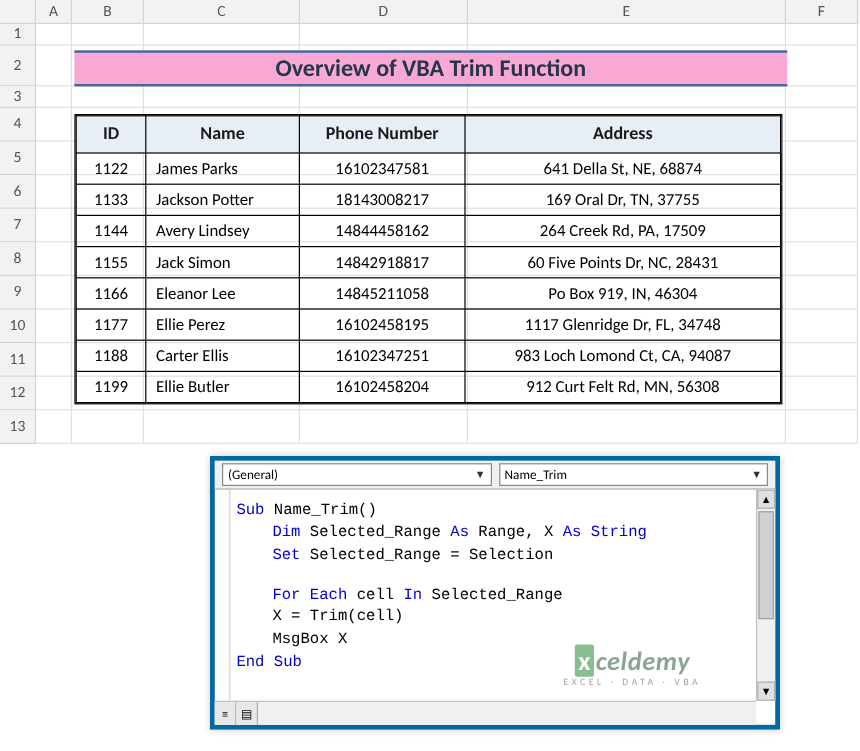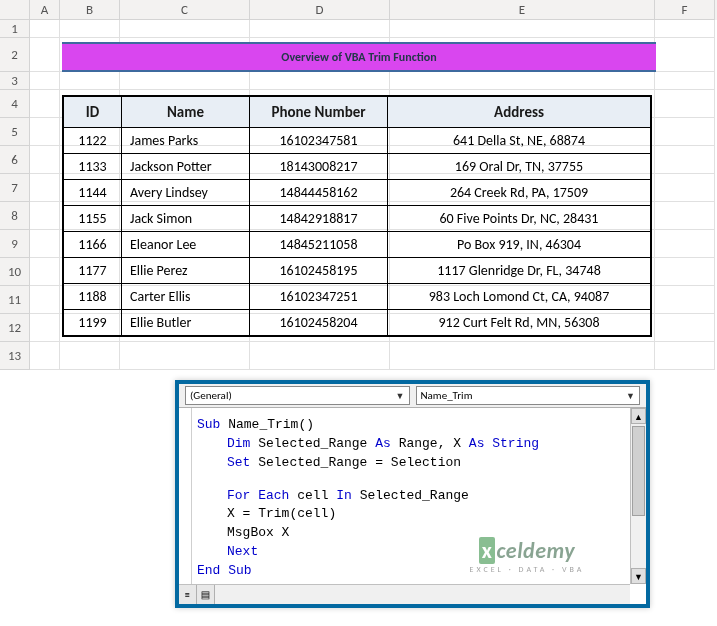--- a/index.html
+++ b/index.html
@@ -67,28 +67,28 @@
 .r3 { height: 18px; }
 .rN { height: 28px; }
 .r13 { height: 28px; }
 
 .title-bar {
   position: absolute;
   left: 62px;
   top: 42px;
   width: 594px;
   height: 30px;
-  background: #d946ef;
+  background: #f9a8d4;
   border-top: 2px solid #3e6a9e;
   border-bottom: 2px solid #3e6a9e;
   display: flex;
   align-items: center;
   justify-content: center;
   font-weight: bold;
-  font-size: 12px;
+  font-size: 20px;
   color: #24374a;
 }
 .tbl {
   position: absolute;
   left: 62px;
   top: 95px;
   border: 1px solid #000;
 }
 .th {
   background: #e8eef5;
@@ -428,21 +428,20 @@
     </div>
     <div class="vba-code">
       <div class="margin-line"></div>
       <div><span class="kw">Sub</span><span> Name_Trim()</span></div>
       <div style="padding-left:30px;"><span class="kw">Dim</span><span> Selected_Range </span><span class="kw">As</span><span> Range, X </span><span class="kw">As String</span></div>
       <div style="padding-left:30px;"><span class="kw">Set</span><span> Selected_Range = Selection</span></div>
       <div style="height:14px;"></div>
       <div style="padding-left:30px;"><span class="kw">For Each</span><span> cell </span><span class="kw">In</span><span> Selected_Range</span></div>
       <div style="padding-left:30px;"><span> X = Trim(cell)</span></div>
       <div style="padding-left:30px;"><span> MsgBox X</span></div>
-      <div style="padding-left:30px;"><span class="kw">Next</span></div>
       <div><span class="kw">End Sub</span></div>
     </div>
     <div class="vba-scrollbar-v">
       <div class="btn">▲</div>
       <div class="thumb"></div>
       <div class="btn" style="position:absolute;bottom:0;left:0;right:0;">▼</div>
     </div>
     <div class="vba-scrollbar-h">
       <div class="view-btn">≡</div>
       <div class="view-btn">▤</div>

